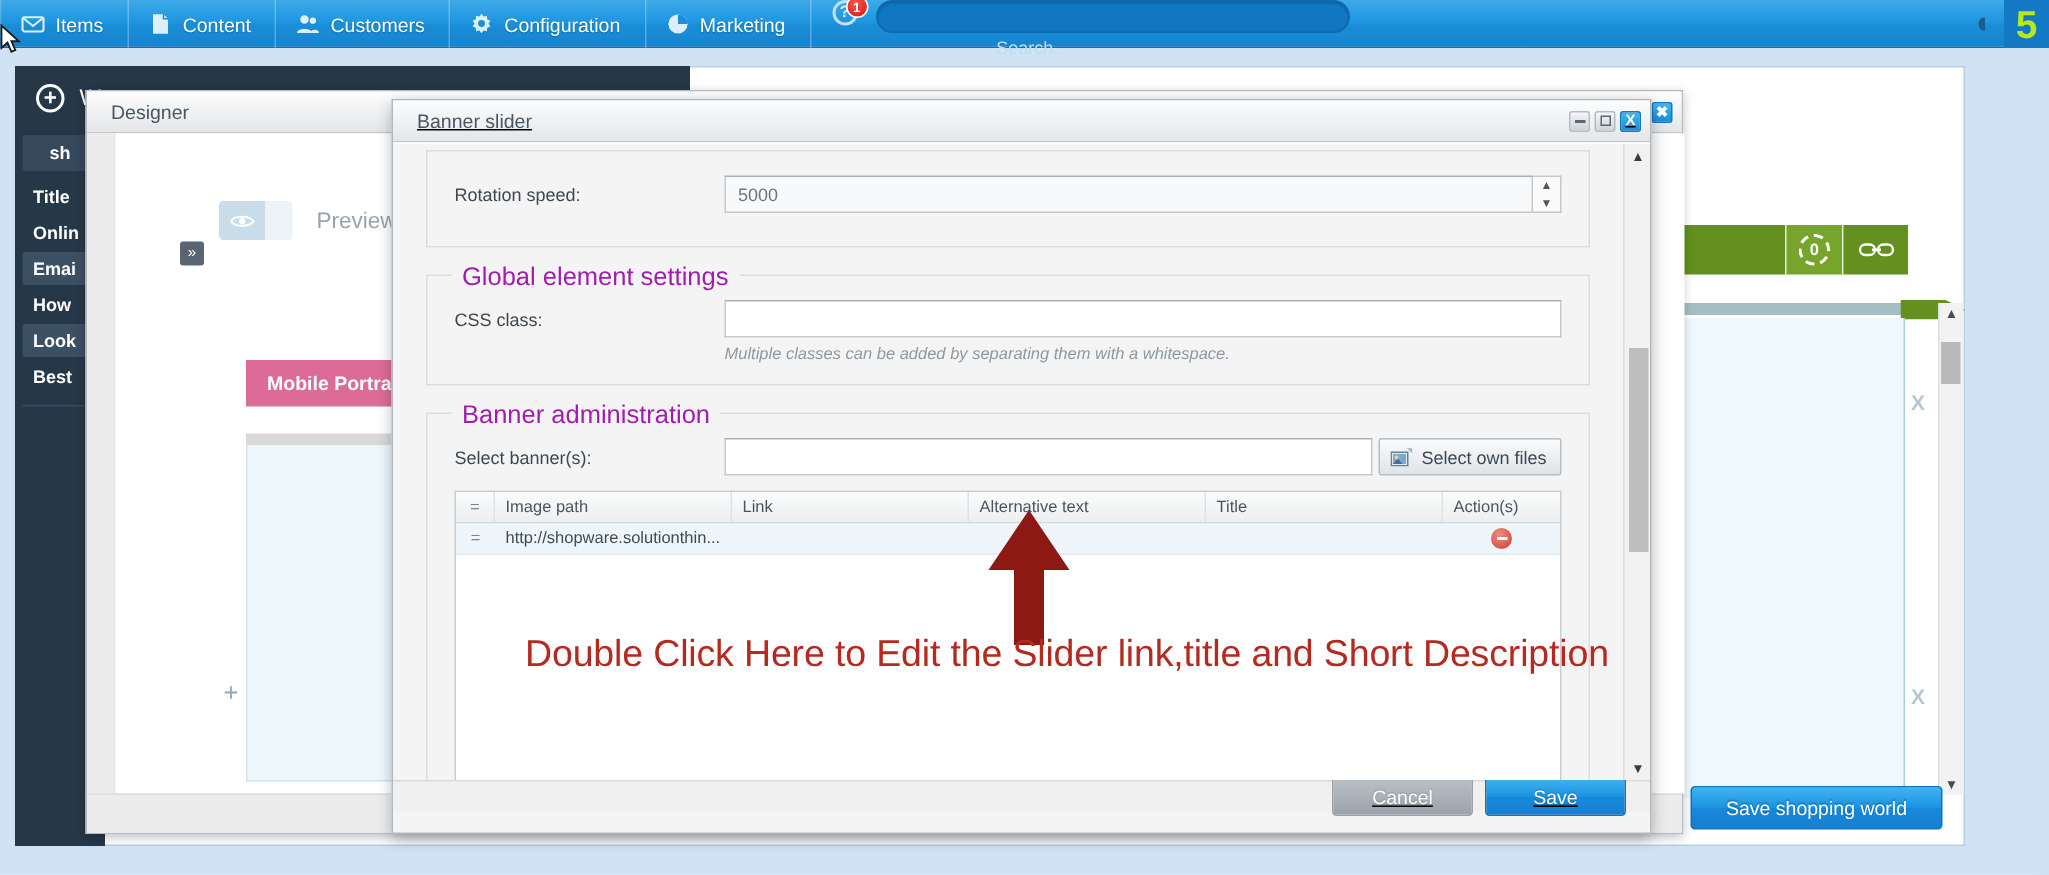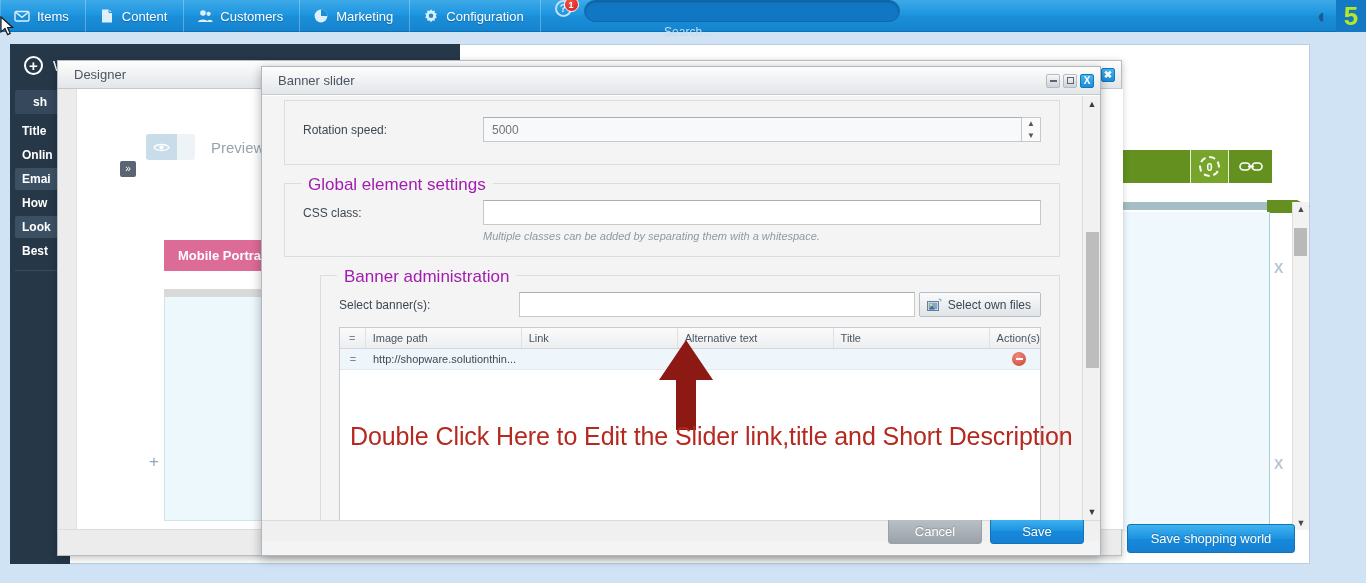--- a/index.html
+++ b/index.html
@@ -175,20 +175,21 @@
     background: #edf8fc; border: 1px solid #cfe5ee; border-top: 0;
   }
   .plus-small { position: absolute; left: 91px; top: 363px; color: #8fa8bd; font-size: 17px; }
   .win-footer { position: absolute; left: 0; right: 0; bottom: 0; height: 26px; background: #ececec; border-top: 1px solid #dcdcdc; }
 
   
   .win-banner {
     position: absolute; left: 261px; top: 66px; width: 840px; height: 490px;
     background: #f4f4f4; border: 1px solid #b0b8bf;
     box-shadow: 0 3px 10px rgba(0,0,0,0.3);
+    text-decoration: underline;
   }
   .winctl { display: flex; gap: 3px; margin-left: auto; }
   .wc {
     width: 14px; height: 14px; border-radius: 2px;
     display: flex; align-items: center; justify-content: center;
     font-size: 10px; cursor: pointer;
   }
   .wc.min { background: linear-gradient(to bottom,#f6f7f8,#cdd3d8); border: 1px solid #b5bbc1; }
   .wc.max { background: linear-gradient(to bottom,#f6f7f8,#cdd3d8); border: 1px solid #b5bbc1; }
   .wc.cls { background: linear-gradient(to bottom,#45b4f0,#1b8edb); border: 1px solid #1478bd; color: #fff; font-weight: bold; }
@@ -429,21 +430,21 @@
 
         <div class="fieldset" style="margin-top:18px;">
           <span class="legend">Global element settings</span>
           <div class="field-row">
             <span class="field-label">CSS class:</span>
             <input class="txt" value="" style="">
           </div>
           <div class="hint">Multiple classes can be added by separating them with a whitespace.</div>
         </div>
 
-        <div class="fieldset" style="margin-top:18px;margin-left:36px;">
+        <div class="fieldset" style="margin-top:18px;">
           <span class="legend">Banner administration</span>
 
           <div class="sel-row">
             <span class="field-label">Select banner(s):</span>
             <input class="sel-input" value="" style="">
             <span class="pick-btn">
               <svg width="15" height="13" viewBox="0 0 15 13">
                 <rect x="0.5" y="3.5" width="11" height="9" fill="#ffffff" stroke="#6d7e8e"></rect>
                 <rect x="1.5" y="4.5" width="9" height="7" fill="#7fa8cc"></rect>
                 <circle cx="4" cy="6.8" r="1.3" fill="#f5d36b"></circle>
@@ -518,31 +519,31 @@
       <svg class="nav-ico" viewBox="0 0 16 16">
         <circle cx="6" cy="5" r="2.8" fill="#e8f5ff"></circle>
         <circle cx="11.6" cy="5.8" r="2.1" fill="#e8f5ff"></circle>
         <path d="M1 14 C1 10.5 11 10.5 11 14 Z" fill="#e8f5ff"></path>
         <path d="M10 14 C10 11.3 15.6 11 15.6 14 Z" fill="#e8f5ff"></path>
       </svg>
       <span>Customers</span>
     </div>
     <div class="nav-item">
       <svg class="nav-ico" viewBox="0 0 16 16">
+        <path d="M8 1.2 L9.4 3.0 L11.6 2.6 L11.8 4.9 L13.9 5.8 L12.7 7.7 L13.9 9.6 L11.8 10.5 L11.6 12.8 L9.4 12.4 L8 14.2 L6.6 12.4 L4.4 12.8 L4.2 10.5 L2.1 9.6 L3.3 7.7 L2.1 5.8 L4.2 4.9 L4.4 2.6 L6.6 3.0 Z" fill="#e8f5ff"></path>
+        <circle cx="8" cy="7.7" r="2.3" fill="#1b8ed8"></circle>
+      </svg>
+      <span>Configuration</span>
+    </div>
+    <div class="nav-item">
+      <svg class="nav-ico" viewBox="0 0 16 16">
         <circle cx="8" cy="8" r="6.4" fill="#e8f5ff"></circle>
         <path d="M8 8 L8 1.6 A6.4 6.4 0 0 1 14.4 8 Z" fill="#1b8ed8"></path>
       </svg>
       <span>Marketing</span>
-    </div>
-    <div class="nav-item">
-      <svg class="nav-ico" viewBox="0 0 16 16">
-        <path d="M8 1.2 L9.4 3.0 L11.6 2.6 L11.8 4.9 L13.9 5.8 L12.7 7.7 L13.9 9.6 L11.8 10.5 L11.6 12.8 L9.4 12.4 L8 14.2 L6.6 12.4 L4.4 12.8 L4.2 10.5 L2.1 9.6 L3.3 7.7 L2.1 5.8 L4.2 4.9 L4.4 2.6 L6.6 3.0 Z" fill="#e8f5ff"></path>
-        <circle cx="8" cy="7.7" r="2.3" fill="#1b8ed8"></circle>
-      </svg>
-      <span>Configuration</span>
     </div>
 
     <div class="help-wrap">
       <span class="help-circle">?</span>
       <span class="help-badge">1</span>
     </div>
 
     <div class="search-box">
       <svg width="13" height="13" viewBox="0 0 13 13">
         <circle cx="5.3" cy="5.3" r="4" fill="none" stroke="#dceeff" stroke-width="1.5"></circle>

